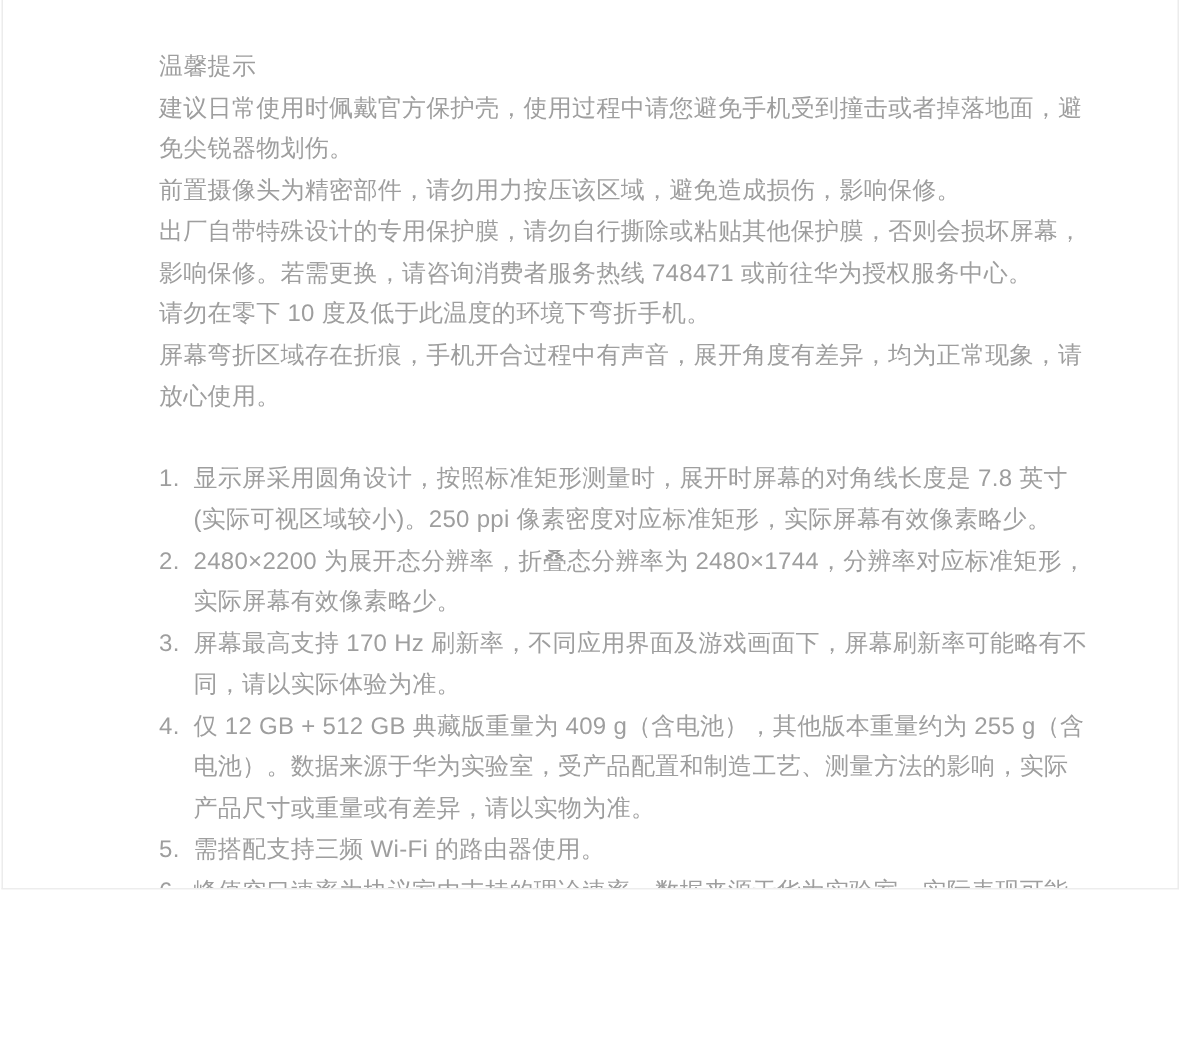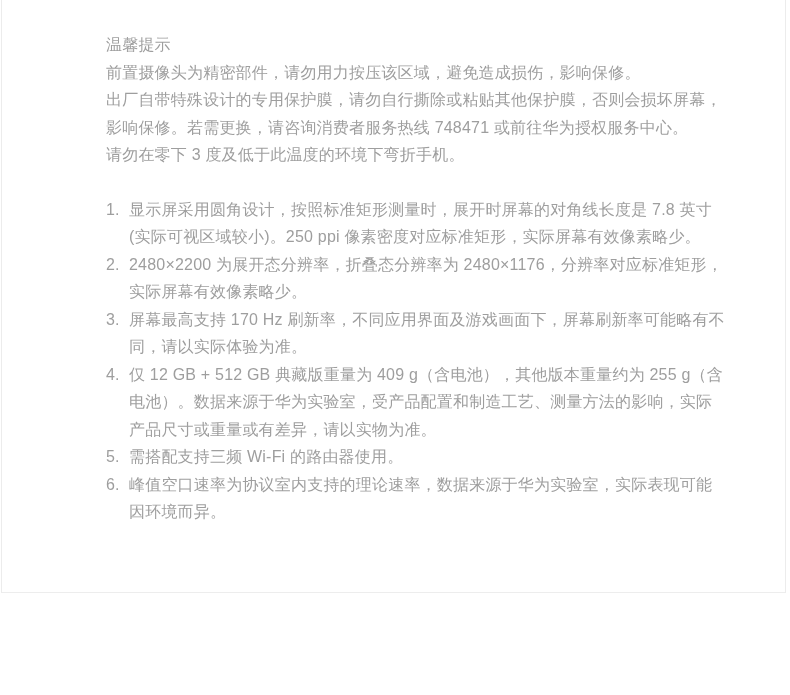--- a/index.html
+++ b/index.html
@@ -47,33 +47,35 @@
     flex: 1 1 auto;
   }
 </style>
 </head>
 <body>
 
 <div class="page">
 
   <div class="notice">
     <p>温馨提示</p>
+    <p>建议日常使用时佩戴官方保护壳，使用过程中请您避免手机受到撞击或者掉落地面，避免尖锐器物划伤。</p>
     <p>前置摄像头为精密部件，请勿用力按压该区域，避免造成损伤，影响保修。</p>
     <p>出厂自带特殊设计的专用保护膜，请勿自行撕除或粘贴其他保护膜，否则会损坏屏幕，影响保修。若需更换，请咨询消费者服务热线 748471 或前往华为授权服务中心。</p>
-    <p>请勿在零下 3 度及低于此温度的环境下弯折手机。</p>
+    <p>请勿在零下 10 度及低于此温度的环境下弯折手机。</p>
+    <p>屏幕弯折区域存在折痕，手机开合过程中有声音，展开角度有差异，均为正常现象，请放心使用。</p>
   </div>
 
   <ul class="footnotes">
     <li class="note">
       <span class="num">1.</span>
       <span class="note-text">显示屏采用圆角设计，按照标准矩形测量时，展开时屏幕的对角线长度是 7.8 英寸(实际可视区域较小)。250 ppi 像素密度对应标准矩形，实际屏幕有效像素略少。</span>
     </li>
     <li class="note">
       <span class="num">2.</span>
-      <span class="note-text">2480×2200 为展开态分辨率，折叠态分辨率为 2480×1176，分辨率对应标准矩形，实际屏幕有效像素略少。</span>
+      <span class="note-text">2480×2200 为展开态分辨率，折叠态分辨率为 2480×1744，分辨率对应标准矩形，实际屏幕有效像素略少。</span>
     </li>
     <li class="note">
       <span class="num">3.</span>
       <span class="note-text">屏幕最高支持 170 Hz 刷新率，不同应用界面及游戏画面下，屏幕刷新率可能略有不同，请以实际体验为准。</span>
     </li>
     <li class="note">
       <span class="num">4.</span>
       <span class="note-text">仅 12 GB + 512 GB 典藏版重量为 409 g（含电池），其他版本重量约为 255 g（含电池）。数据来源于华为实验室，受产品配置和制造工艺、测量方法的影响，实际产品尺寸或重量或有差异，请以实物为准。</span>
     </li>
     <li class="note">

